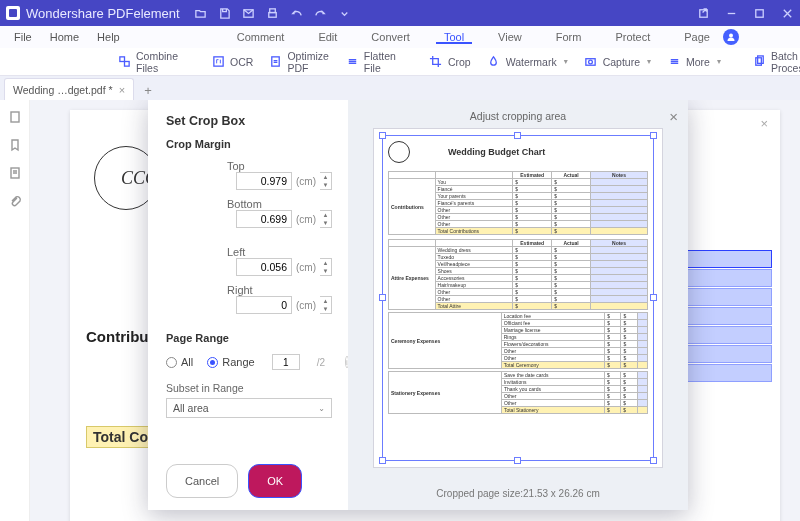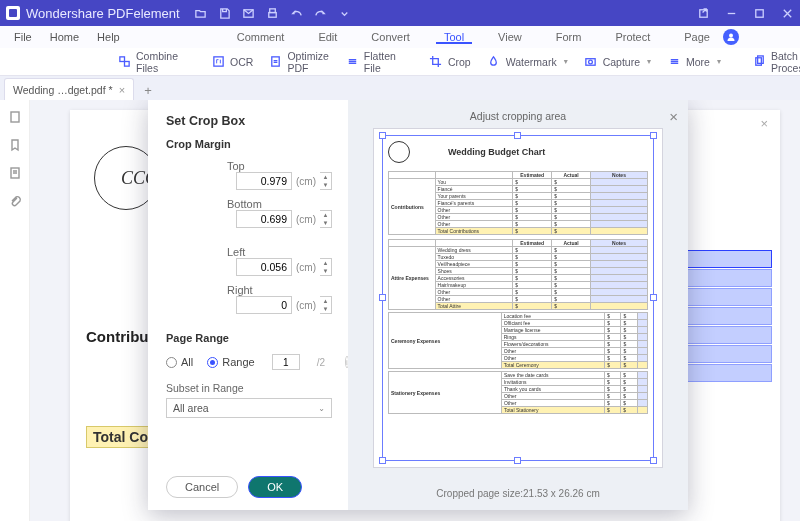--- a/index.html
+++ b/index.html
@@ -79,22 +79,22 @@
   .radio .dot{width:11px;height:11px;border:1.3px solid #888;border-radius:50%;display:flex;align-items:center;justify-content:center;}
   .radio.checked .dot{border-color:#3a53ff;}
   .radio.checked .dot::after{content:"";width:5px;height:5px;border-radius:50%;background:#3a53ff;}
   .rangeinp{width:28px;height:16px;border:1px solid #ccc;text-align:center;font-size:10px;margin:0 3px;}
   .rangetotal{color:#aaa;font-size:10px;}
   .infoic{width:12px;height:12px;border:1px solid #ccc;border-radius:50%;color:#bbb;font-size:8px;display:flex;align-items:center;justify-content:center;margin-left:6px;}
   .sublabel{font-size:10.5px;color:#666;margin-bottom:4px;margin-top:4px;}
   .select{height:20px;border:1px solid #ccc;display:flex;align-items:center;padding:0 6px;justify-content:space-between;cursor:pointer;font-size:10.5px;color:#555;}
   .select .chev{font-size:8px;color:#888;}
   .mbtns{margin-top:auto;display:flex;gap:10px;padding-top:12px;}
-  .btn{height:22px;border-radius:11px;padding:0 18px;font-size:11px;display:flex;align-items:center;cursor:pointer;border:1px solid #ccc;background:#fff;color:#555;}
-  .btn.primary{background:#0f766e;border-color:#3a53ff;color:#fff;}
+  .btn{height:34px;border-radius:11px;padding:0 18px;font-size:11px;display:flex;align-items:center;cursor:pointer;border:1px solid #ccc;background:#fff;color:#555;}
+  .btn.primary{background:#be185d;border-color:#3a53ff;color:#fff;}
 
   .previewlabel{font-size:10.5px;color:#666;margin-bottom:6px;}
   .preview{width:290px;height:340px;background:#fff;position:relative;border:1px solid #d4d4de;}
   .preview::before,.preview::after{content:"";position:absolute;background:#9aa;}
   .preview .handle{position:absolute;width:7px;height:7px;background:#fff;border:1px solid #6b7cff;}
   .preview .cropframe{position:absolute;left:8px;right:8px;top:6px;bottom:6px;border:1px solid #6b7cff;}
   .cropinfo{font-size:10px;color:#777;margin-top:20px;}
 
   
   .pv-inner{position:absolute;left:14px;right:14px;top:12px;bottom:12px;font-size:5px;color:#333;}

